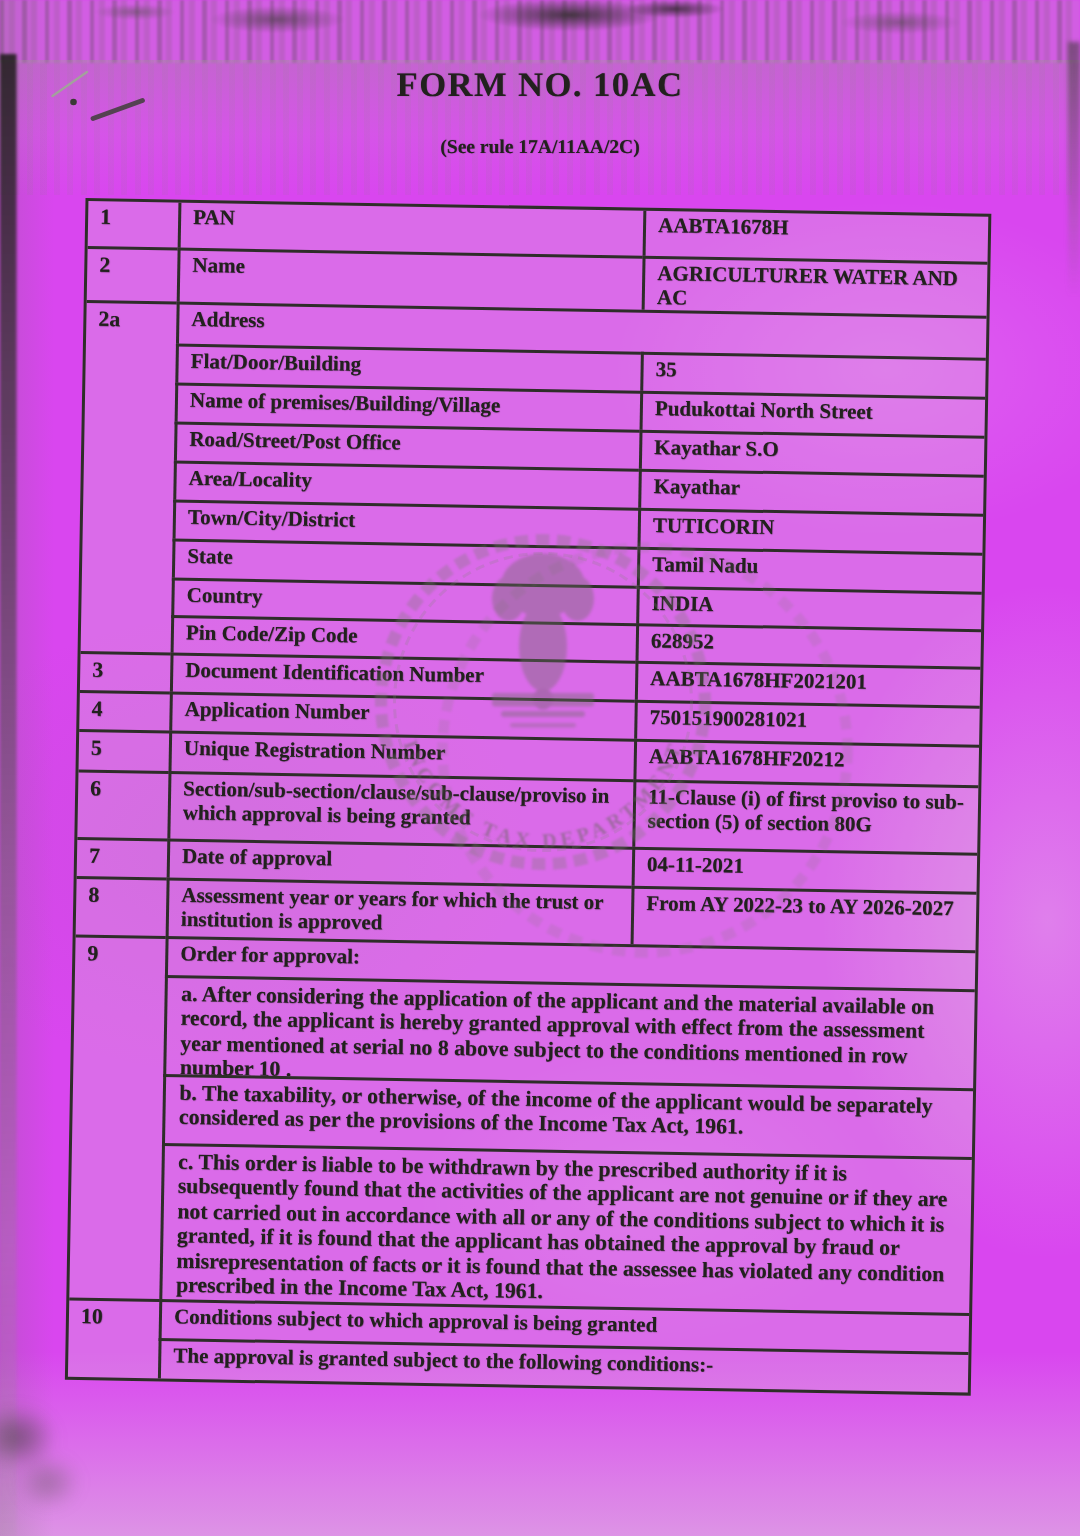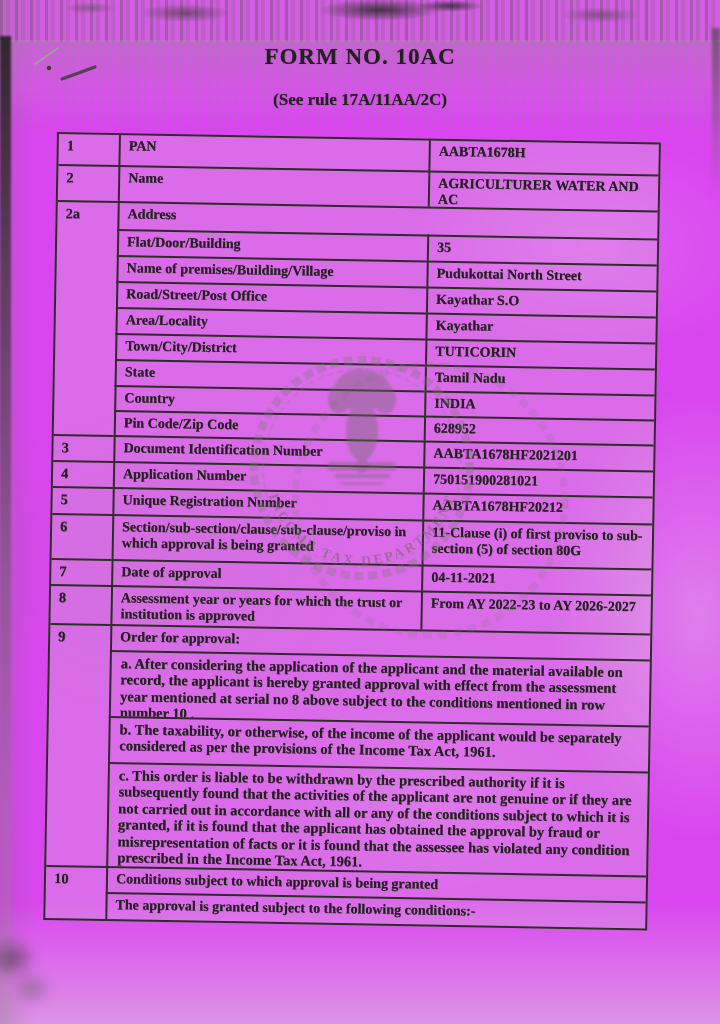--- a/index.html
+++ b/index.html
@@ -31,21 +31,21 @@
   .right-edge{position:absolute;right:0;top:28px;width:8px;height:170px;filter:blur(1.5px);background:
      linear-gradient(180deg, rgba(60,58,54,.55), rgba(110,108,103,.25) 70%, transparent);}
   .smudge-bl{position:absolute;left:-14px;top:928px;width:84px;height:86px;filter:blur(5px);background:
      radial-gradient(38px 30px at 30% 35%, rgba(62,60,55,.6), transparent 70%),
      radial-gradient(30px 26px at 55% 70%, rgba(90,88,82,.45), transparent 70%);}
   .pen-marks{position:absolute;left:25px;top:38px;}
   
   .header{position:absolute;left:0;top:44px;width:720px;text-align:center;
           text-shadow:.3px .3px .7px rgba(25,24,20,.5);}
   .title{font-size:23px;font-weight:700;letter-spacing:1px;}
-  .rule-ref{font-size:17px;font-weight:700;margin-top:20px;}
+  .rule-ref{font-size:13px;font-weight:700;margin-top:20px;}
   .order-line{font-size:13.5px;font-weight:700;margin-top:3px;}
   
   .tbl{position:absolute;left:57px;top:132px;width:600px;display:grid;
        grid-template-columns:60px 310px 230px;
        grid-template-rows:30px 36px 28px 26px 26px 26px 26px 26px 26px 25px 25px 26px 26px 27px 45px 26px 39px 26px 66px 46px 104px 26px 27px;
        border:2px solid #2e2d29;background:rgba(222,221,217,.25);
        transform:rotate(1deg);transform-origin:0 0;
        text-shadow:.3px .3px .6px rgba(25,24,20,.55);}
   .cell{border-top:2px solid #2e2d29;border-left:2px solid #2e2d29;box-sizing:border-box;
         font-size:14px;font-weight:700;line-height:1.16;padding:3px 6px 2px 8px;overflow:hidden;}

